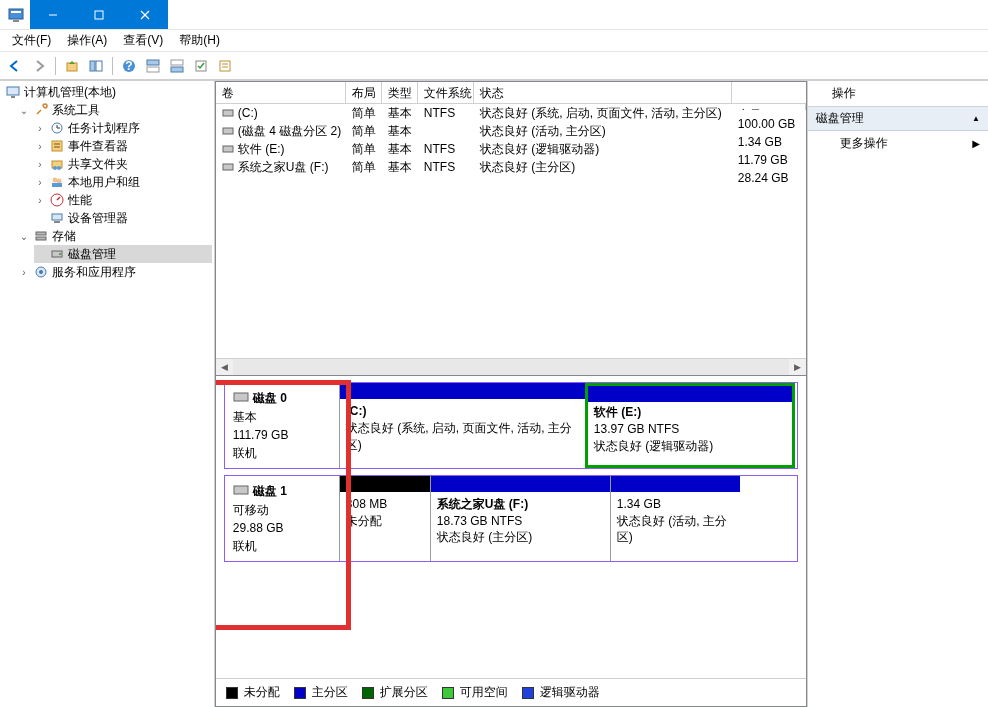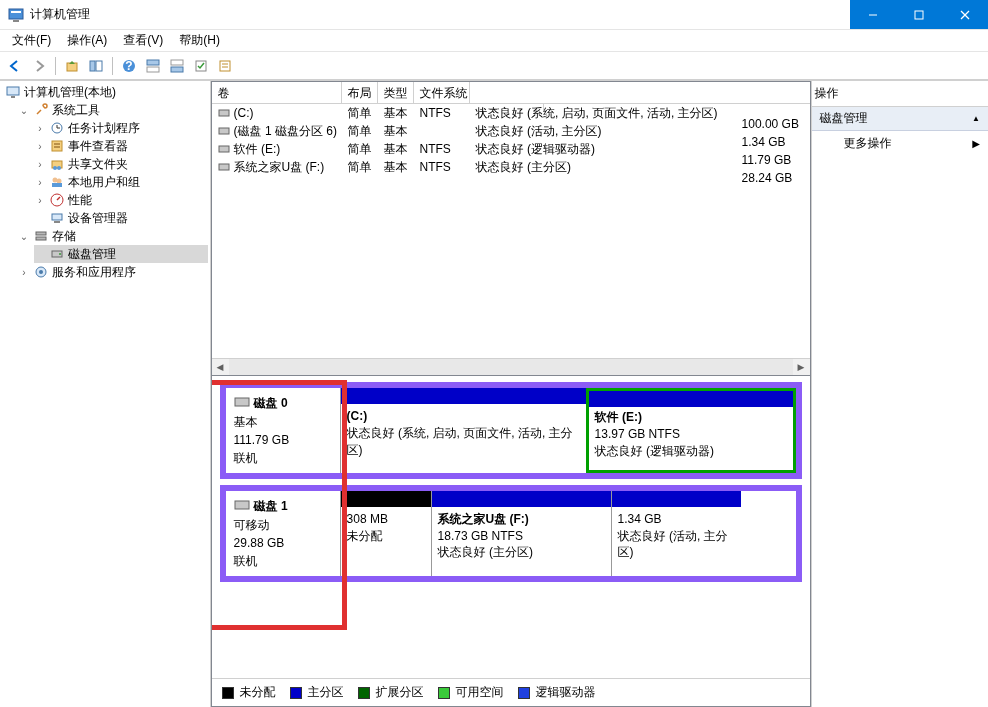--- a/index.html
+++ b/index.html
@@ -45,21 +45,21 @@
 .vol-row { display: flex; height: 18px; align-items: center; }
 .vol-row .cell { padding: 1px 6px; overflow: hidden; white-space: nowrap; display: flex; align-items: center; }
 .vol-row .cell.first { gap: 4px; }
 .vicon { width: 12px; height: 12px; display: inline-block; }
 .scroll-bottom { height: 17px; background: #f0f0f0; border-top: 1px solid #d0d0d0; display: flex; align-items: center; }
 .scroll-bottom .arrow { width: 17px; height: 17px; display: flex; align-items: center; justify-content: center; color: #606060; font-size: 9px; }
 .scroll-bottom .track { flex: 1; background: #e8e8e8; height: 100%; }
 
 
 .disk-view { flex: 1; border: 1px solid #828790; border-top: none; overflow: auto; padding-bottom: 0; position: relative; }
-.disk-row { display: flex; margin: 6px 8px; border: 6px solid #8b5cf6; }
+.disk-row { display: flex; margin: 6px 8px; border: 1px solid #8b5cf6; }
 .disk-info { width: 115px; padding: 6px 8px; border-right: 1px solid #999; background: #fff; line-height: 1.5; }
 .disk-info .dicon { vertical-align: middle; margin-right: 4px; }
 .disk-parts { flex: 1; display: flex; }
 .part { border-left: 1px solid #999; position: relative; padding: 20px 6px 6px 6px; line-height: 1.4; background: #fff; }
 .part:first-child { border-left: none; }
 .part .part-header { position: absolute; top: 0; left: 0; right: 0; height: 16px; }
 .part.blue-hdr .part-header { background: #0000c8; }
 .part.black-hdr .part-header { background: #000; }
 .part.green-border { border: 3px solid #00a000; padding-top: 18px; }
 .part .ptitle { font-weight: bold; }
@@ -67,21 +67,21 @@
 
 .red-box { position: absolute; border: 5px solid #e03030; pointer-events: none; z-index: 50; }
 
 
 .legend { position: absolute; bottom: 0; left: 0; right: 0; height: 28px; border-top: 1px solid #d0d0d0; display: flex; align-items: center; padding: 0 10px; gap: 6px; background: #fff; }
 .legend .sw { width: 12px; height: 12px; display: inline-block; border: 1px solid #333; }
 .legend .lbl { margin-right: 8px; }
 
 
 .actions-panel { width: 188px; display: flex; flex-direction: column; }
-.actions-header { padding: 4px 3px; background: #fff; border-bottom: 1px solid #d0d0d0; font-weight: normal; }
+.actions-header { padding: 4px 24px; background: #fff; border-bottom: 1px solid #d0d0d0; font-weight: normal; }
 .actions-section { background: #e8eef6; padding: 3px 8px; border-bottom: 1px solid #c8d0e0; display: flex; justify-content: space-between; align-items: center; }
 .actions-section .tri { font-size: 8px; }
 .actions-item { padding: 4px 8px 4px 32px; display: flex; justify-content: space-between; align-items: center; }
 .actions-item .arrow { font-size: 10px; }
 
 
 .c-vol { width: 130px; }
 .c-layout { width: 36px; }
 .c-type { width: 36px; }
 .c-fs { width: 56px; }
@@ -95,21 +95,20 @@
 <body>
 
 <div class="titlebar">
   <span class="appicon">
     <svg width="16" height="16">
         <rect x="1" y="2" width="14" height="10" fill="#4a90d9" stroke="#2a5a99"></rect>
         <rect x="3" y="4" width="10" height="2" fill="#fff"></rect>
         <rect x="5" y="13" width="6" height="2" fill="#888"></rect>
       </svg>
   </span>
-  <span class="title">计算机管理</span>
   <div class="winbtns">
     <div class="winbtn min">
         <svg width="10" height="10">
           <line x1="1" y1="5" x2="9" y2="5" stroke="#fff" stroke-width="1"></line>
         </svg>
       </div>
     <div class="winbtn max">
         <svg width="10" height="10">
           <rect x="1" y="1" width="8" height="8" fill="none" stroke="#fff" stroke-width="1"></rect>
         </svg>
@@ -312,20 +311,21 @@
   </div>
 
   <div class="center-panel">
 
     <div class="vol-list">
       <div class="vol-header">
         <div class="col c-vol">卷</div>
         <div class="col c-layout">布局</div>
         <div class="col c-type">类型</div>
         <div class="col c-fs">文件系统</div>
+        <div class="col c-status">状态</div>
         <div class="col c-cap">容量</div>
       </div>
       <div class="vol-rows" id="vol-rows">
           <div class="vol-row">
             <div class="cell first c-vol">
               <span class="vicon">
                 <svg width="12" height="12">
                   <rect x="1" y="3" width="10" height="6" fill="#c8c8c8" stroke="#666"></rect>
                 </svg>
               </span>
@@ -337,21 +337,21 @@
             <div class="cell c-status">状态良好 (系统, 启动, 页面文件, 活动, 主分区)</div>
             <div class="cell c-cap">100.00 GB</div>
           </div>
           <div class="vol-row">
             <div class="cell first c-vol">
               <span class="vicon">
                 <svg width="12" height="12">
                   <rect x="1" y="3" width="10" height="6" fill="#c8c8c8" stroke="#666"></rect>
                 </svg>
               </span>
-              <span>(磁盘 1 磁盘分区 6)</span>
+              <span>(磁盘 4 磁盘分区 2)</span>
             </div>
             <div class="cell c-layout">简单</div>
             <div class="cell c-type">基本</div>
             <div class="cell c-fs"></div>
             <div class="cell c-status">状态良好 (活动, 主分区)</div>
             <div class="cell c-cap">1.34 GB</div>
           </div>
           <div class="vol-row">
             <div class="cell first c-vol">
               <span class="vicon">

